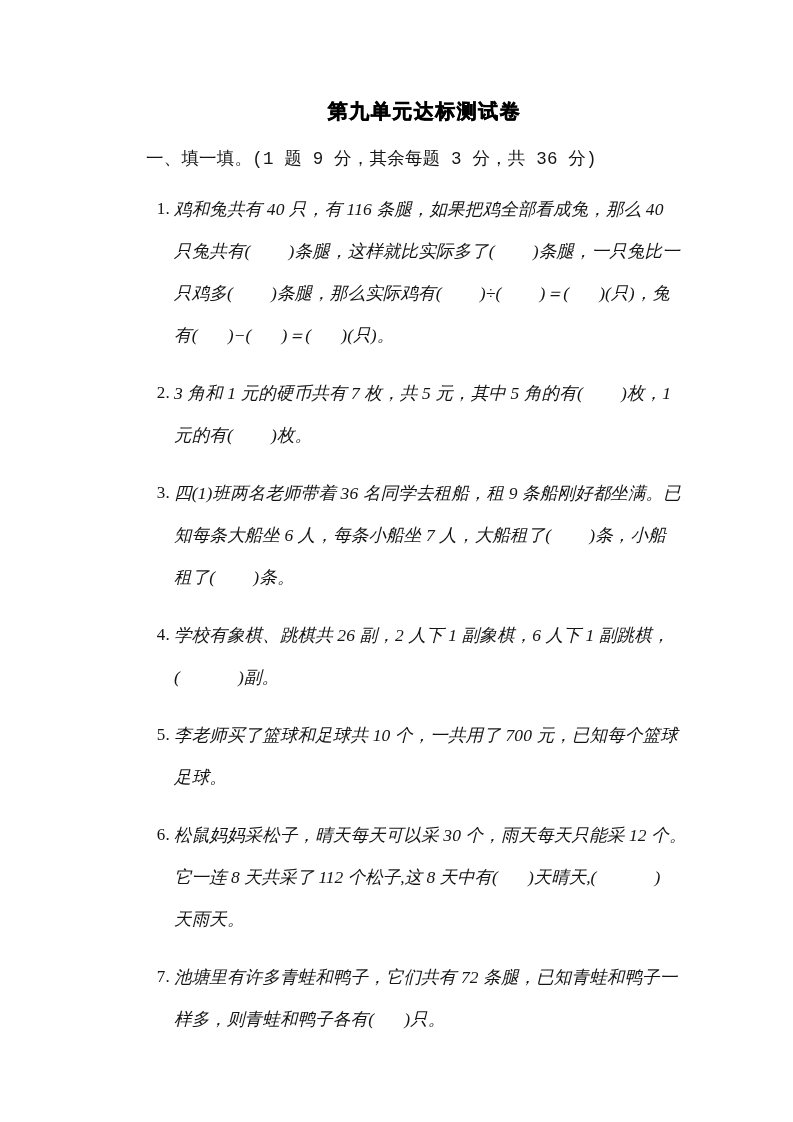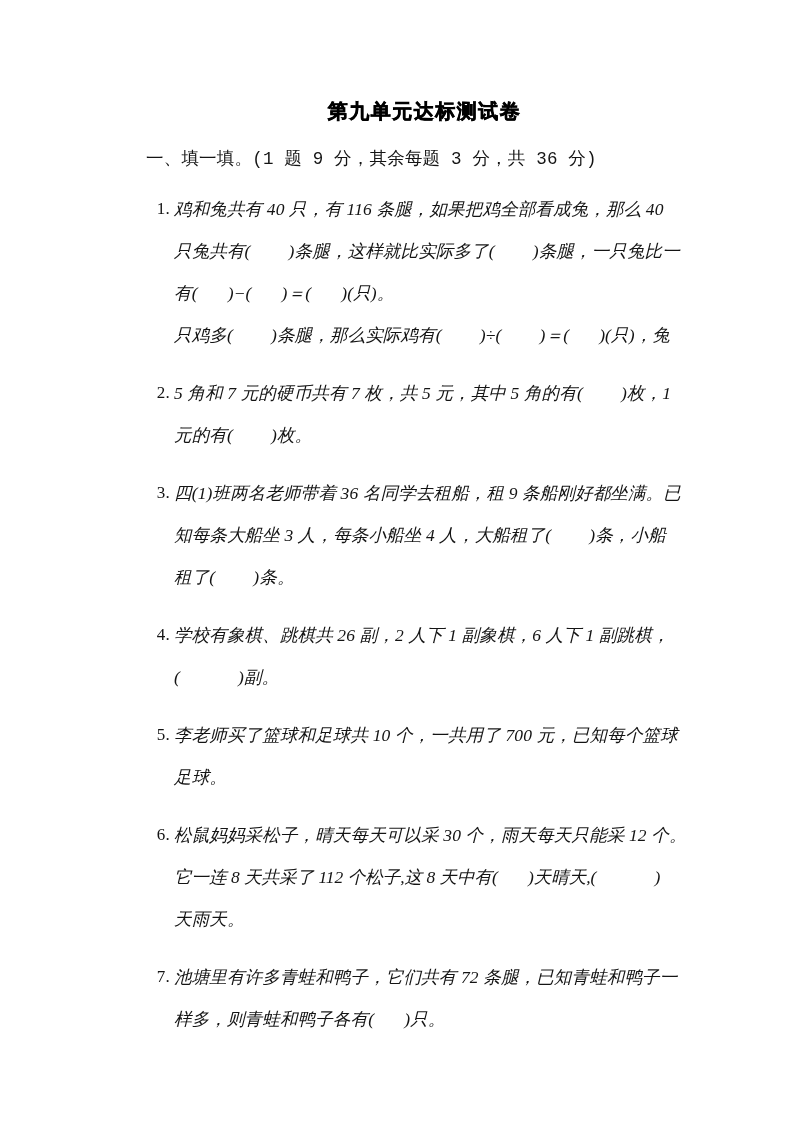--- a/index.html
+++ b/index.html
@@ -103,32 +103,32 @@
 
   <div class="title">第九单元达标测试卷</div>
 
   <div class="section-head">一、填一填。(1 题 9 分，其余每题 3 分，共 36 分)</div>
 
   <div class="qlist">
       <div class="question">
         <div class="qnum">1.</div>
         <div class="qline"><span>鸡和兔共有 40 只，有 116 条腿，如果把鸡全部看成兔，那么 40</span></div>
         <div class="qline"><span>只兔共有</span><span class="blank">(<span class="gap"></span>)</span><span>条腿，这样就比实际多了</span><span class="blank">(<span class="gap"></span>)</span><span>条腿，一只兔比一</span></div>
+        <div class="qline"><span>只鸡多</span><span class="blank">(<span class="gap"></span>)</span><span>条腿，那么实际鸡有</span><span class="blank">(<span class="gap"></span>)</span><span>÷</span><span class="blank">(<span class="gap"></span>)</span><span>＝</span><span class="blank narrow">(<span class="gap"></span>)</span><span>(只)，兔</span></div>
         <div class="qline"><span>有</span><span class="blank narrow">(<span class="gap"></span>)</span><span>−</span><span class="blank narrow">(<span class="gap"></span>)</span><span>＝</span><span class="blank narrow">(<span class="gap"></span>)</span><span>(只)。</span></div>
-        <div class="qline"><span>只鸡多</span><span class="blank">(<span class="gap"></span>)</span><span>条腿，那么实际鸡有</span><span class="blank">(<span class="gap"></span>)</span><span>÷</span><span class="blank">(<span class="gap"></span>)</span><span>＝</span><span class="blank narrow">(<span class="gap"></span>)</span><span>(只)，兔</span></div>
       </div>
       <div class="question">
         <div class="qnum">2.</div>
-        <div class="qline"><span>5 角和 7 元的硬币共有 7 枚，共 5 元，其中 5 角的有</span><span class="blank">(<span class="gap"></span>)</span><span>枚，1</span></div>
+        <div class="qline"><span>3 角和 1 元的硬币共有 7 枚，共 5 元，其中 5 角的有</span><span class="blank">(<span class="gap"></span>)</span><span>枚，1</span></div>
         <div class="qline"><span>元的有</span><span class="blank">(<span class="gap"></span>)</span><span>枚。</span></div>
       </div>
       <div class="question">
         <div class="qnum">3.</div>
         <div class="qline"><span>四(1)班两名老师带着 36 名同学去租船，租 9 条船刚好都坐满。已</span></div>
-        <div class="qline"><span>知每条大船坐 3 人，每条小船坐 4 人，大船租了</span><span class="blank">(<span class="gap"></span>)</span><span>条，小船</span></div>
+        <div class="qline"><span>知每条大船坐 6 人，每条小船坐 7 人，大船租了</span><span class="blank">(<span class="gap"></span>)</span><span>条，小船</span></div>
         <div class="qline"><span>租了</span><span class="blank">(<span class="gap"></span>)</span><span>条。</span></div>
       </div>
       <div class="question">
         <div class="qnum">4.</div>
         <div class="qline"><span>学校有象棋、跳棋共 26 副，2 人下 1 副象棋，6 人下 1 副跳棋，</span></div>
         <div class="qline"><span class="blank wide">(<span class="gap"></span>)</span><span>副。</span></div>
       </div>
       <div class="question">
         <div class="qnum">5.</div>
         <div class="qline"><span>李老师买了篮球和足球共 10 个，一共用了 700 元，已知每个篮球</span></div>

